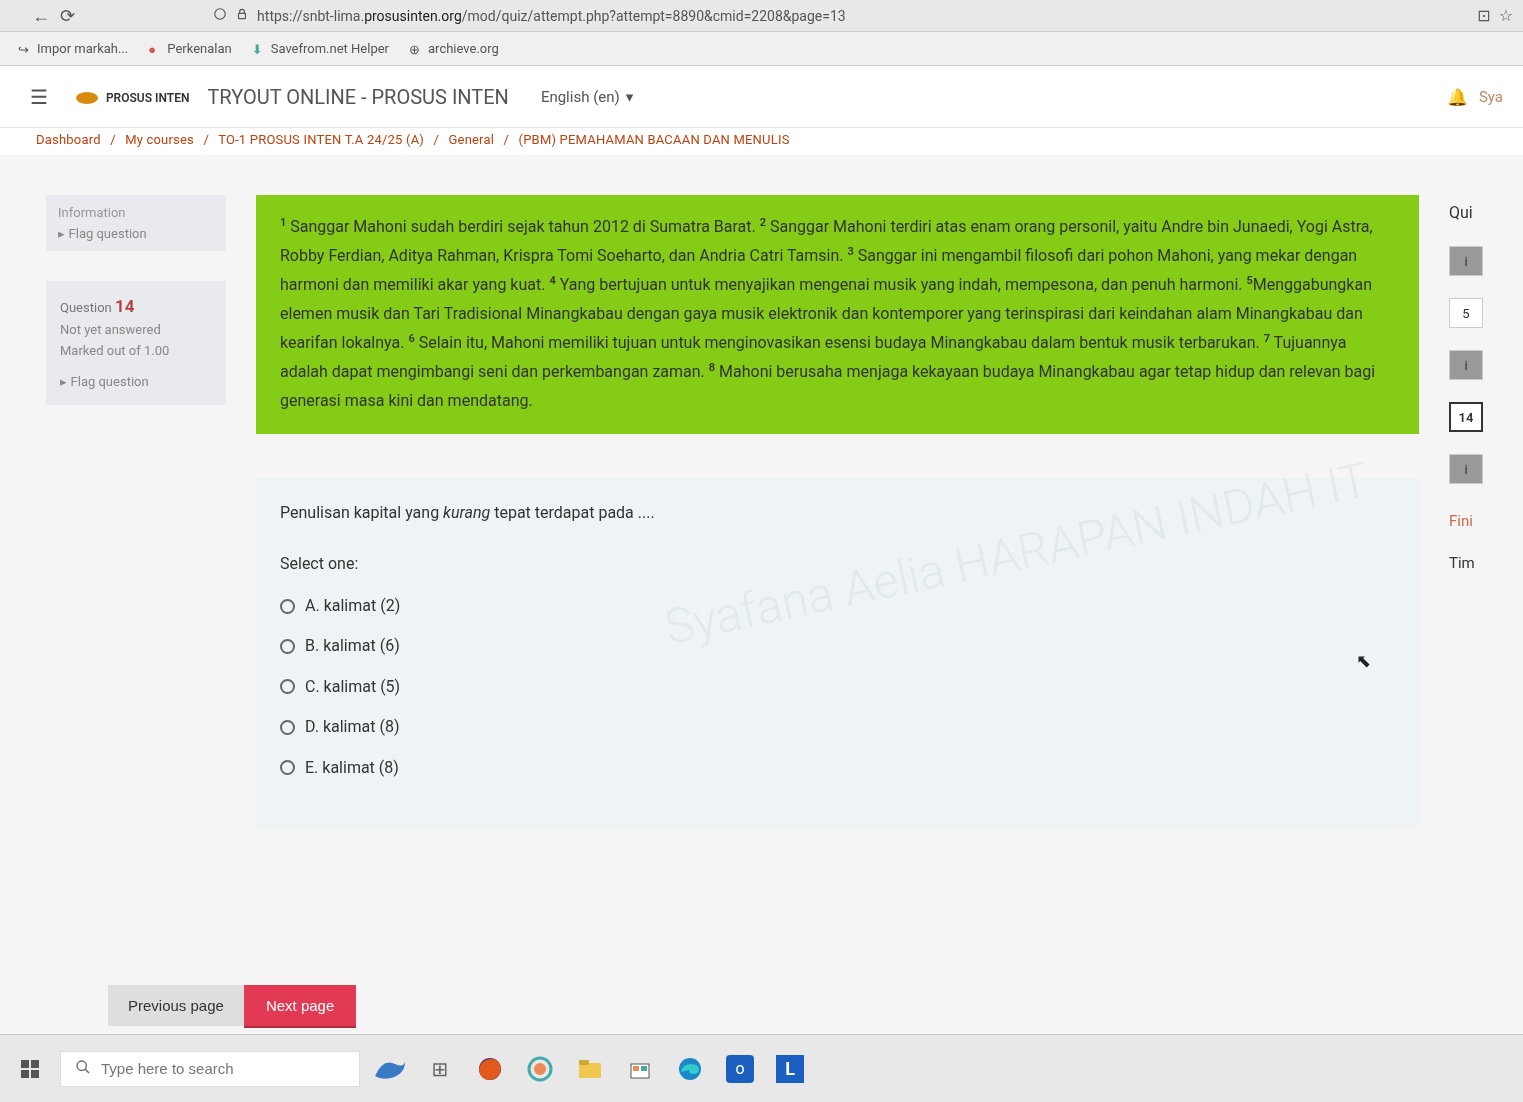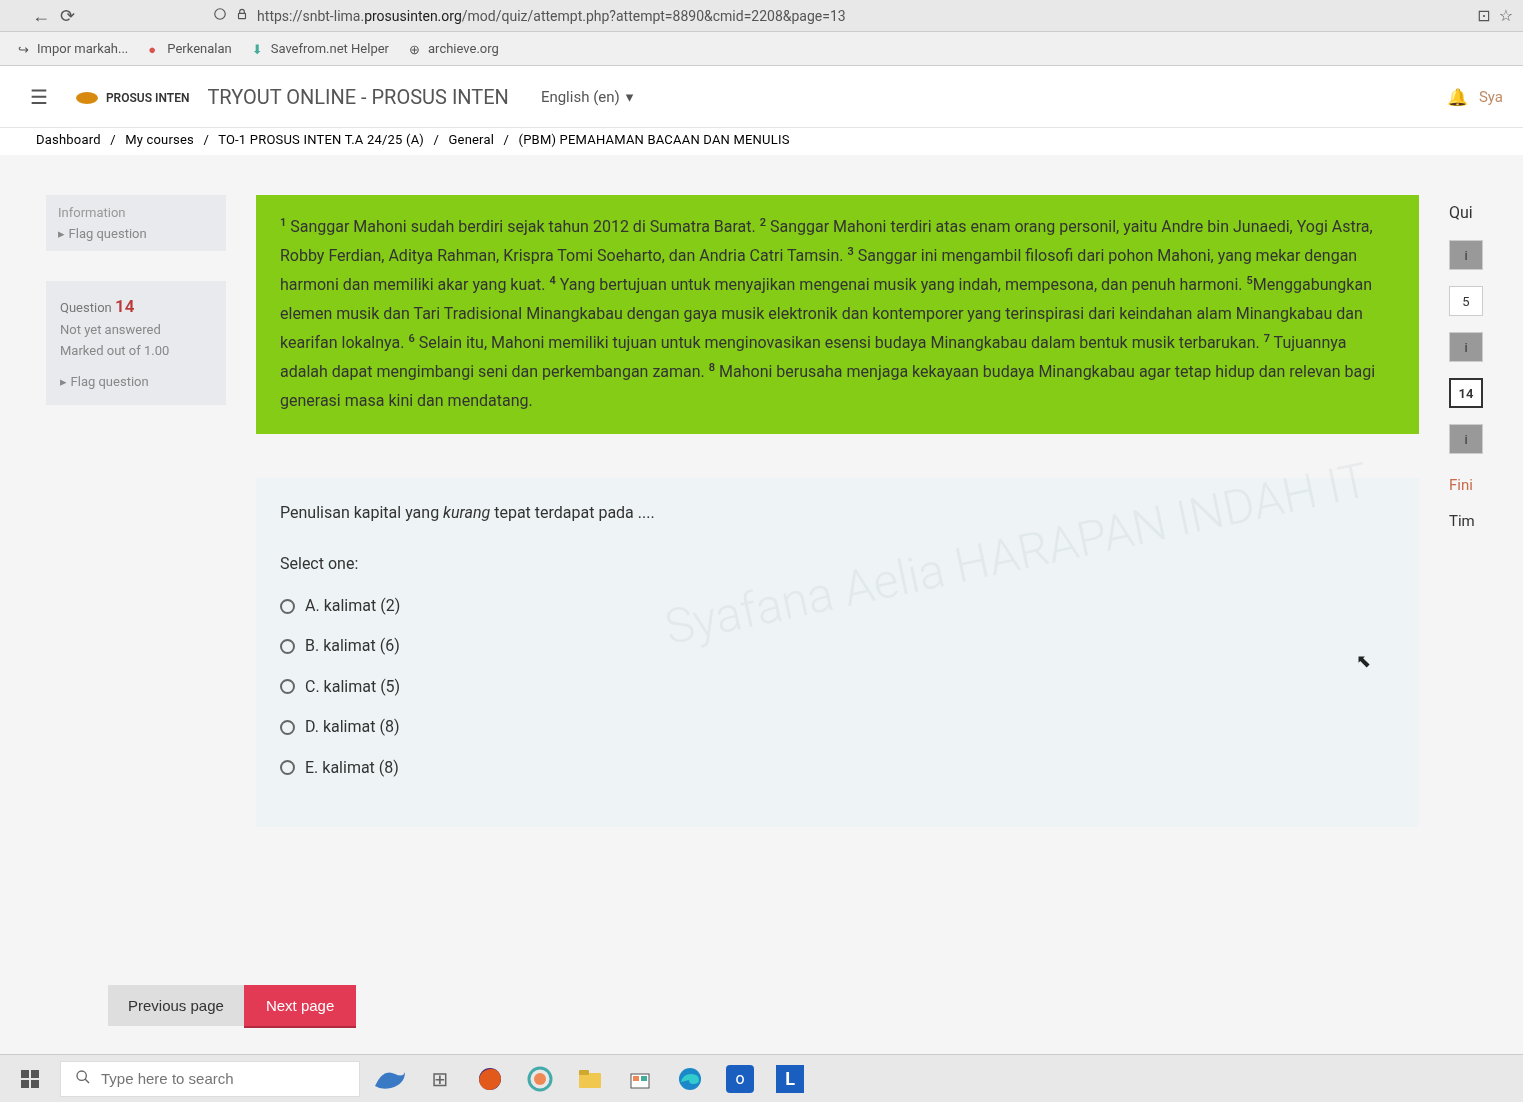--- a/index.html
+++ b/index.html
@@ -81,38 +81,38 @@
 
     
     .breadcrumb {
       padding: 4px 36px 8px 36px;
       background: #fff;
       font-size: 13px;
       color: #b89070;
       text-transform: none;
       letter-spacing: 0.2px;
     }
-    .breadcrumb span { color: #000000; }
+    .breadcrumb span { color: #c2410c; }
     .bc-sep { color: #bbb; margin: 0 6px; }
 
     
     .content-wrap {
       display: flex;
       padding: 40px 20px 30px 46px;
       gap: 30px;
       background: #f5f5f5;
     }
     .left-col { width: 180px; flex-shrink: 0; }
     .main-col { flex: 1; min-width: 0; }
     .right-col {
       width: 54px;
       flex-shrink: 0;
       display: flex;
       flex-direction: column;
-      gap: 12px;
+      gap: 18px;
       padding-top: 8px;
     }
 
     
     .info-box {
       background: #e9eaee;
       padding: 10px 12px;
       font-size: 13px;
       color: #888;
       margin-bottom: 30px;
@@ -220,21 +220,21 @@
       font-size: 15px;
       border: none;
       cursor: pointer;
       box-shadow: 0 2px 0 #b02a40;
     }
 
     
     .taskbar {
       position: absolute;
       left: 0; right: 0; bottom: 0;
-      height: 48px;
+      height: 68px;
       background: #e8e8e8;
       border-top: 1px solid #ccc;
       display: flex;
       align-items: center;
       padding: 0 10px;
       gap: 10px;
     }
     .win-start {
       width: 40px; height: 36px;
       display: flex; align-items: center; justify-content: center;

